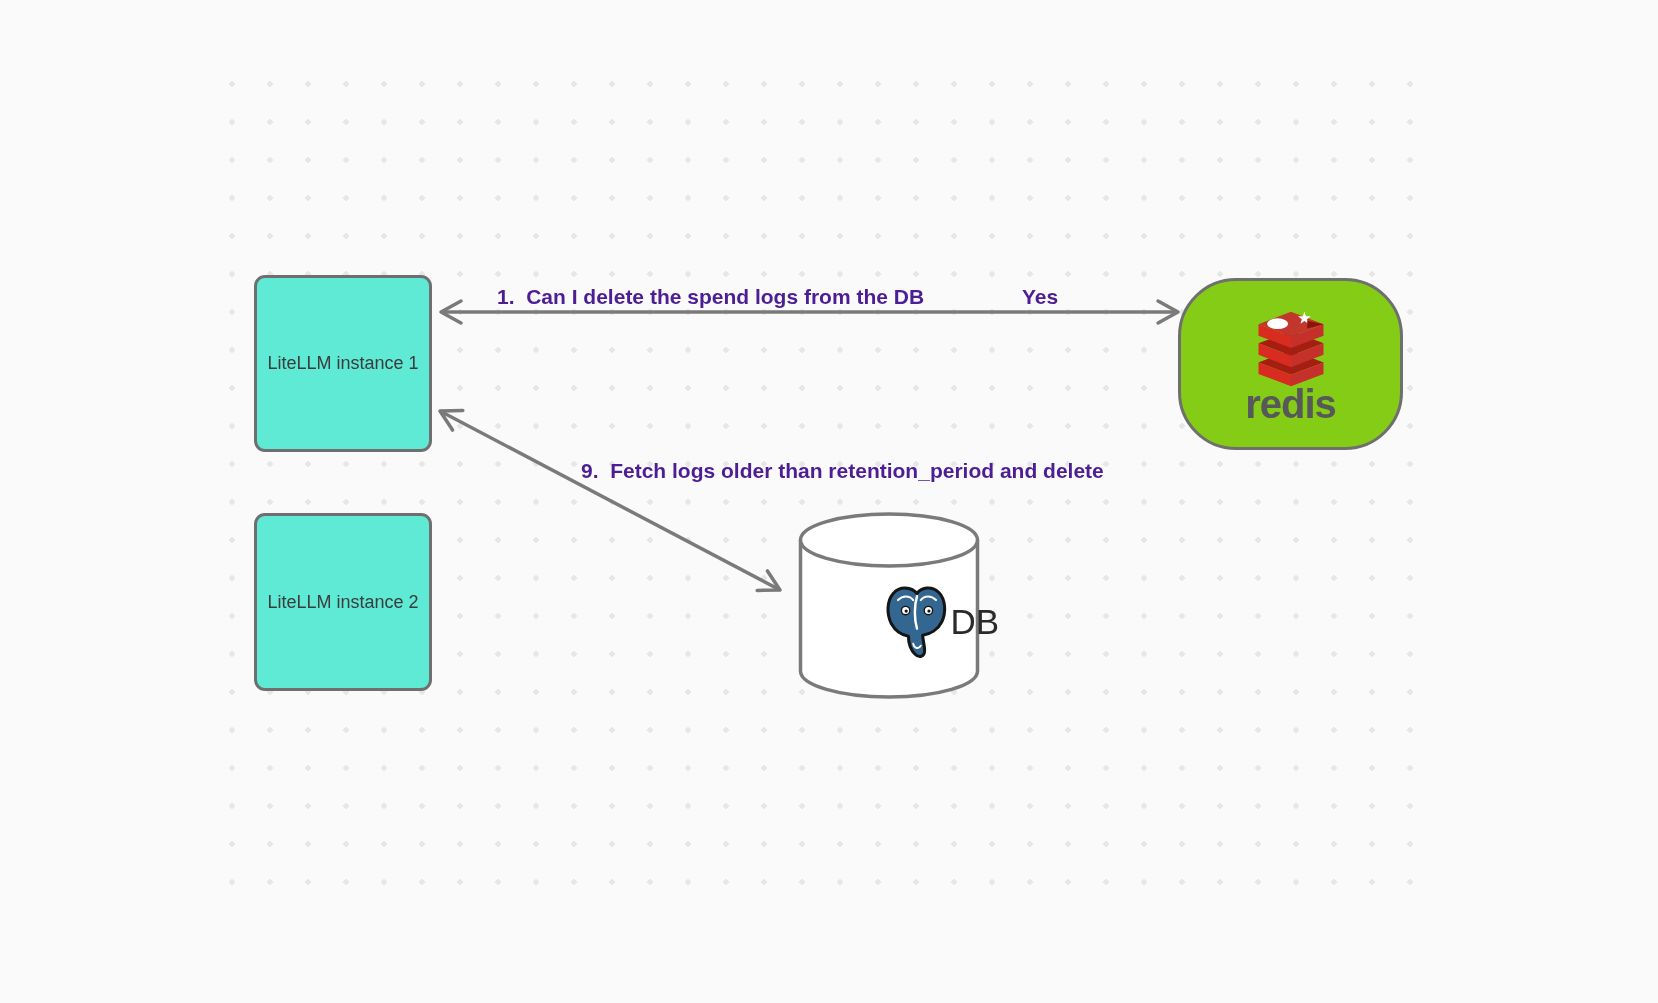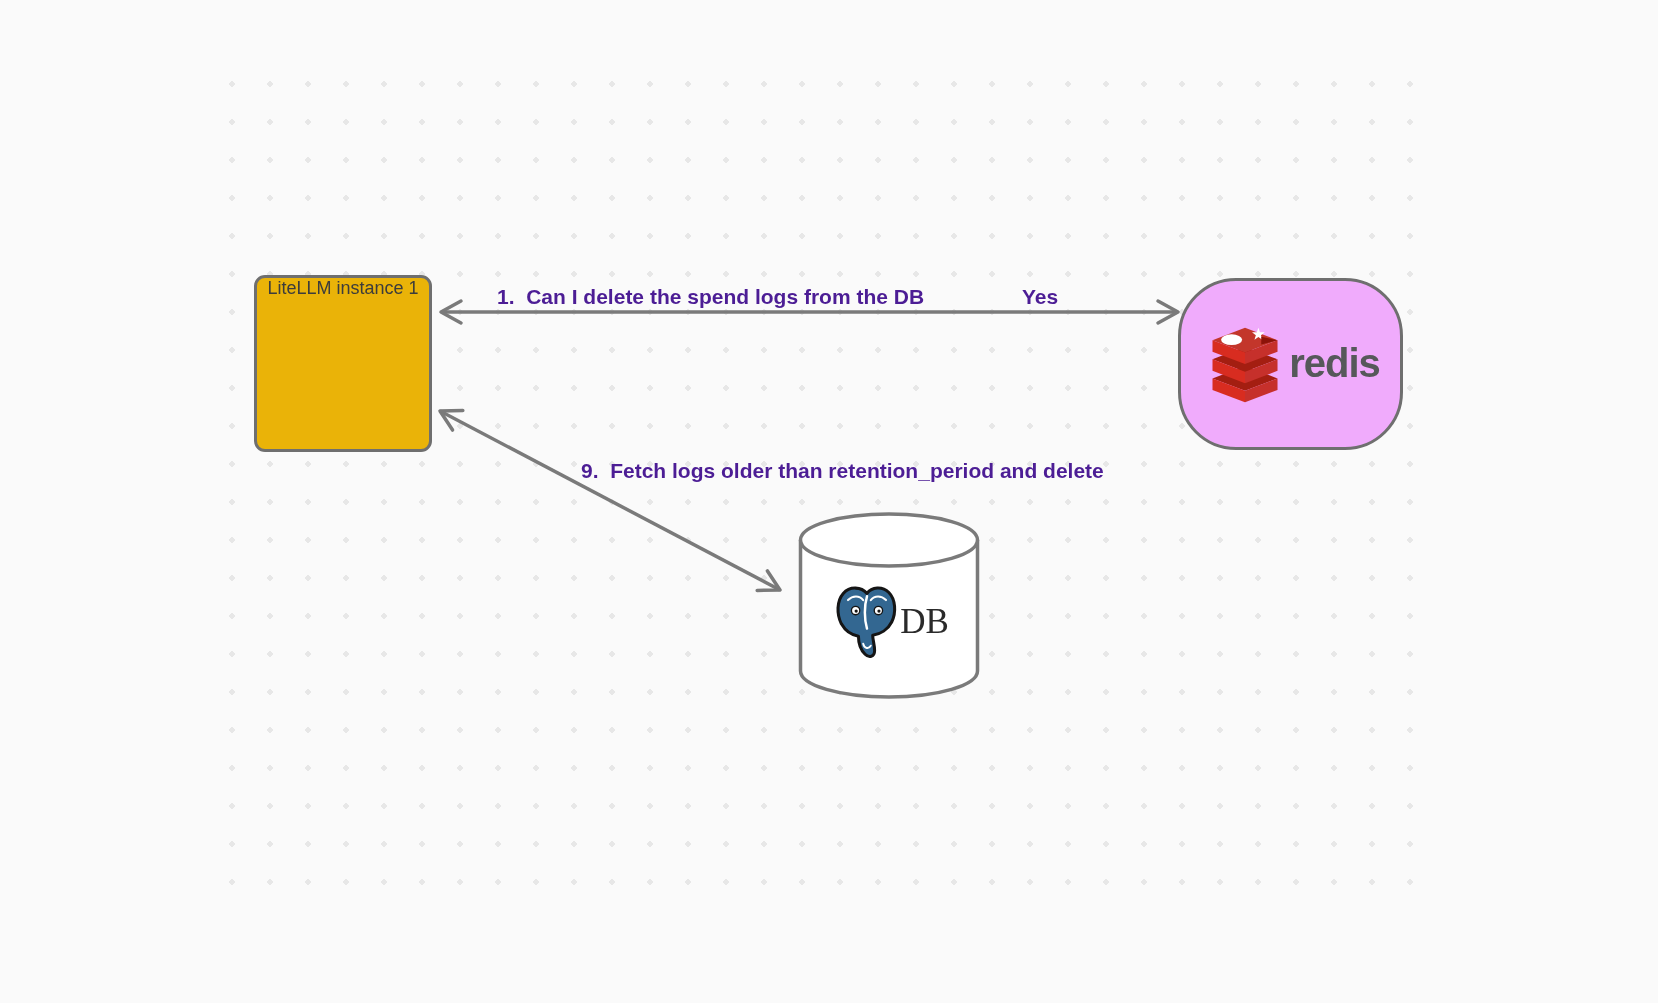--- a/index.html
+++ b/index.html
@@ -18,49 +18,49 @@
     background-image: radial-gradient(circle, #e7e7e7 2.6px, rgba(0,0,0,0) 2.9px);
     background-size: 38px 38px;
   }
   .arrow-layer {
     position: absolute; left: 0; top: 0; width: 1658px; height: 1003px;
     pointer-events: none;
   }
   .node-box {
     position: absolute;
     width: 178px; height: 178px;
-    background: #eab308;
+    background: #5eead4;
     border: 3.5px solid #6f6f6f;
     border-radius: 11px;
-    display: flex; align-items: flex-start; justify-content: center;
+    display: flex; align-items: center; justify-content: center;
     font-size: 18px; color: #3c3c3c;
     text-align: center;
   }
   .box-1 { left: 254px; top: 275px; height: 177px; }
   .box-2 { left: 254px; top: 513px; }
   .box-3 { left: 254px; top: 756px; height: 177px; }
   .redis-node {
     position: absolute; left: 1178px; top: 278px; width: 225px; height: 172px;
-    background: #f0abfc;
+    background: #84cc16;
     border: 3.5px solid #6f6f6f;
     border-radius: 58px;
-    display: flex; flex-direction: row; align-items: center; justify-content: center;
+    display: flex; flex-direction: column; align-items: center; justify-content: center;
     padding-top: 4px;
   }
   .redis-wordmark {
     font-size: 40px; font-weight: 700; color: #56585a;
     letter-spacing: -1px; margin-top: -7px; line-height: 1;
   }
   .db-node {
     position: absolute; left: 795px; top: 511px; width: 188px; height: 190px;
   }
   .db-cylinder-svg { position: absolute; left: 0; top: 0; }
   .db-content {
-    position: absolute; left: 0; top: 64px; width: 188px; height: 92px;
-    display: flex; align-items: center; justify-content: center; font-family: Liberation Serif, serif;
+    position: absolute; left: 16px; top: 64px; width: 188px; height: 92px;
+    display: flex; align-items: center; justify-content: flex-end;
   }
   .db-label {
     font-size: 35px; color: #2a2a2a; margin-left: -5px; line-height: 1;
   }
   .flow-label {
     position: absolute;
     font-size: 21px; font-weight: 700; color: #4c1d95;
     white-space: pre; line-height: 1.1;
   }
   .label-1 { left: 497px; top: 285px; }
@@ -83,20 +83,23 @@
     <g>
       <line x1="441" y1="312" x2="1178" y2="312" stroke="#7a7a7a" stroke-width="3.5" marker-start="url(#ah)" marker-end="url(#ah)"></line>
     </g>
     <g>
       <line x1="440" y1="411" x2="780" y2="590" stroke="#7a7a7a" stroke-width="3.5" marker-start="url(#ah)" marker-end="url(#ah)"></line>
     </g>
   </svg>
 
   <div class="node-box box-1">
     <span>LiteLLM instance 1</span>
+  </div>
+  <div class="node-box box-2">
+    <span>LiteLLM instance 2</span>
   </div>
 
   <div class="redis-node">
     <svg width="88" height="82" viewBox="0 0 92 82" xmlns="http://www.w3.org/2000/svg">
 
       <g transform="translate(0,40)">
         <polygon points="46,1 80,14 46,27 12,14" fill="#a41e11"></polygon>
         <polygon points="12,14 46,27 46,39 12,26" fill="#d82c20"></polygon>
         <polygon points="46,27 80,14 80,26 46,39" fill="#c6302b"></polygon>
       </g>

